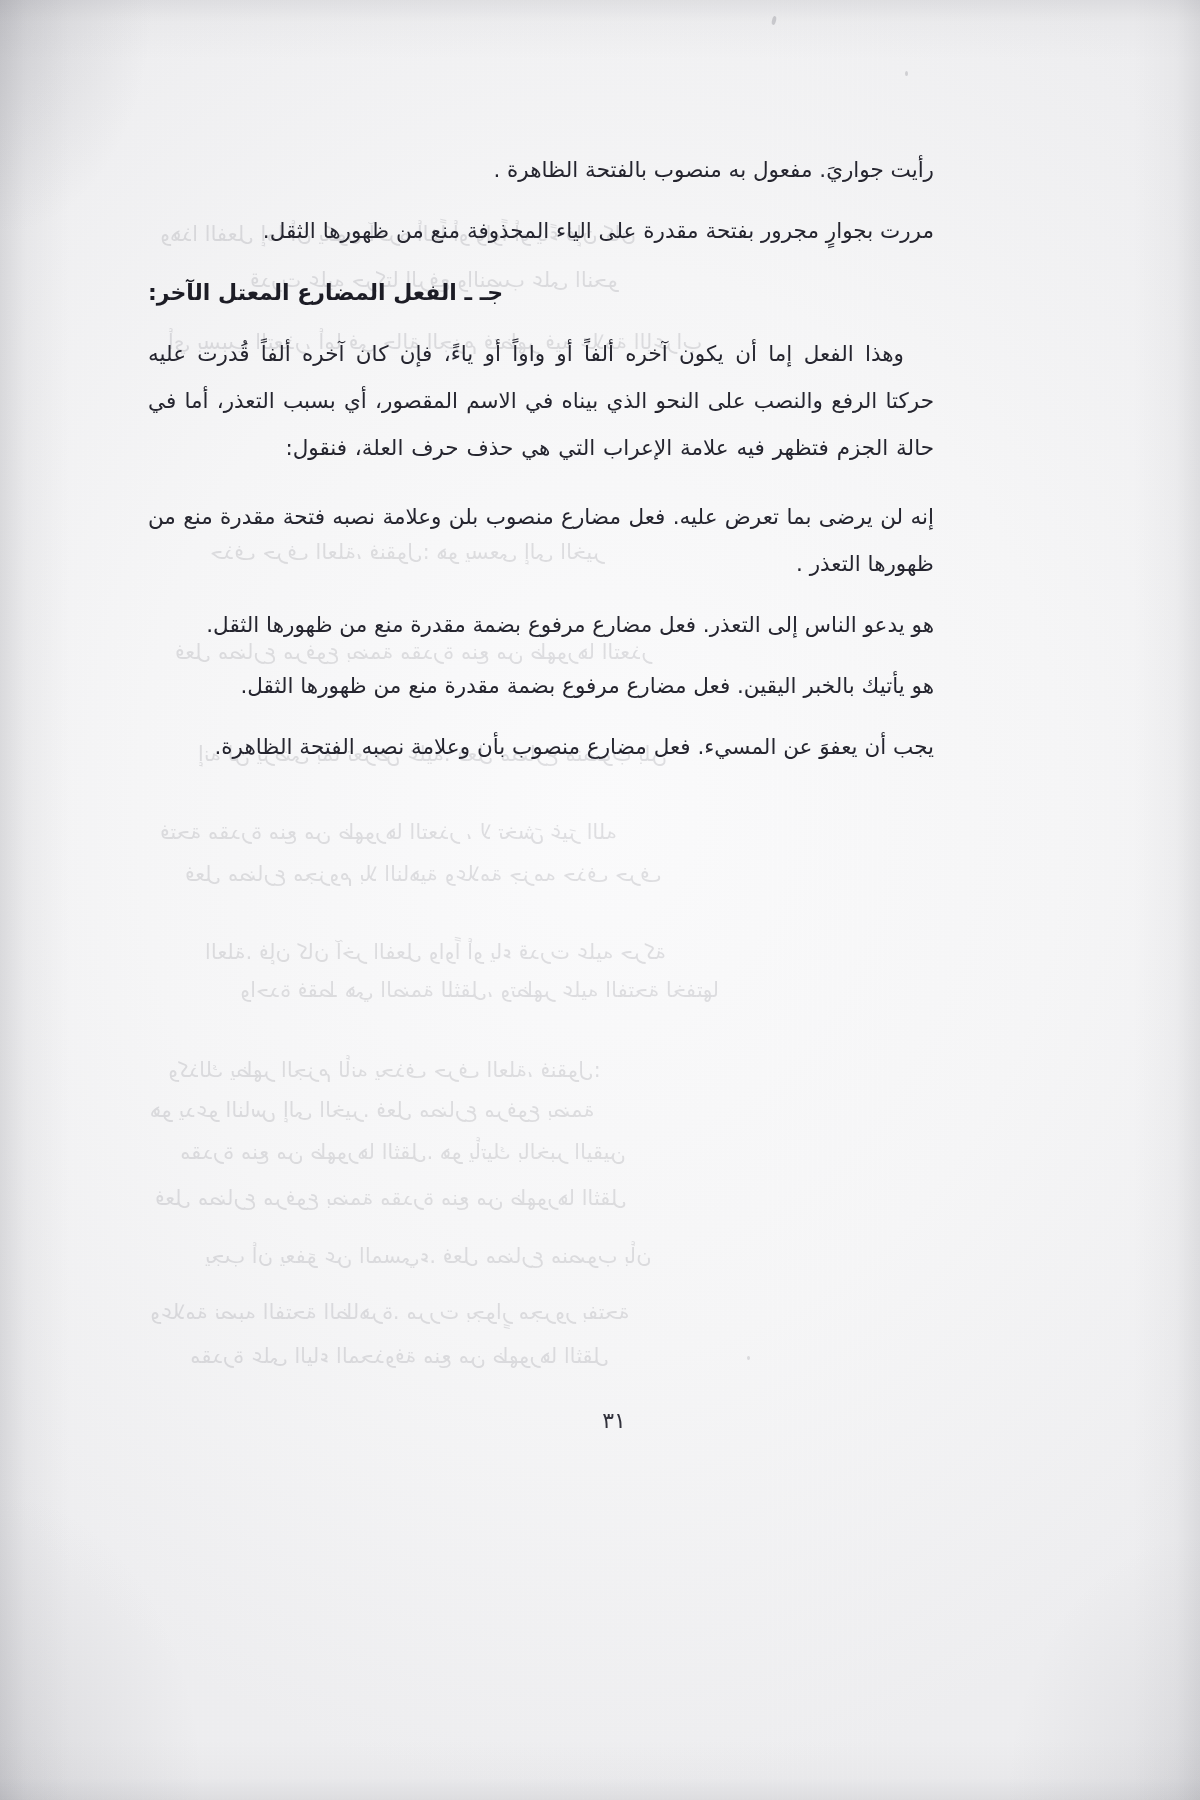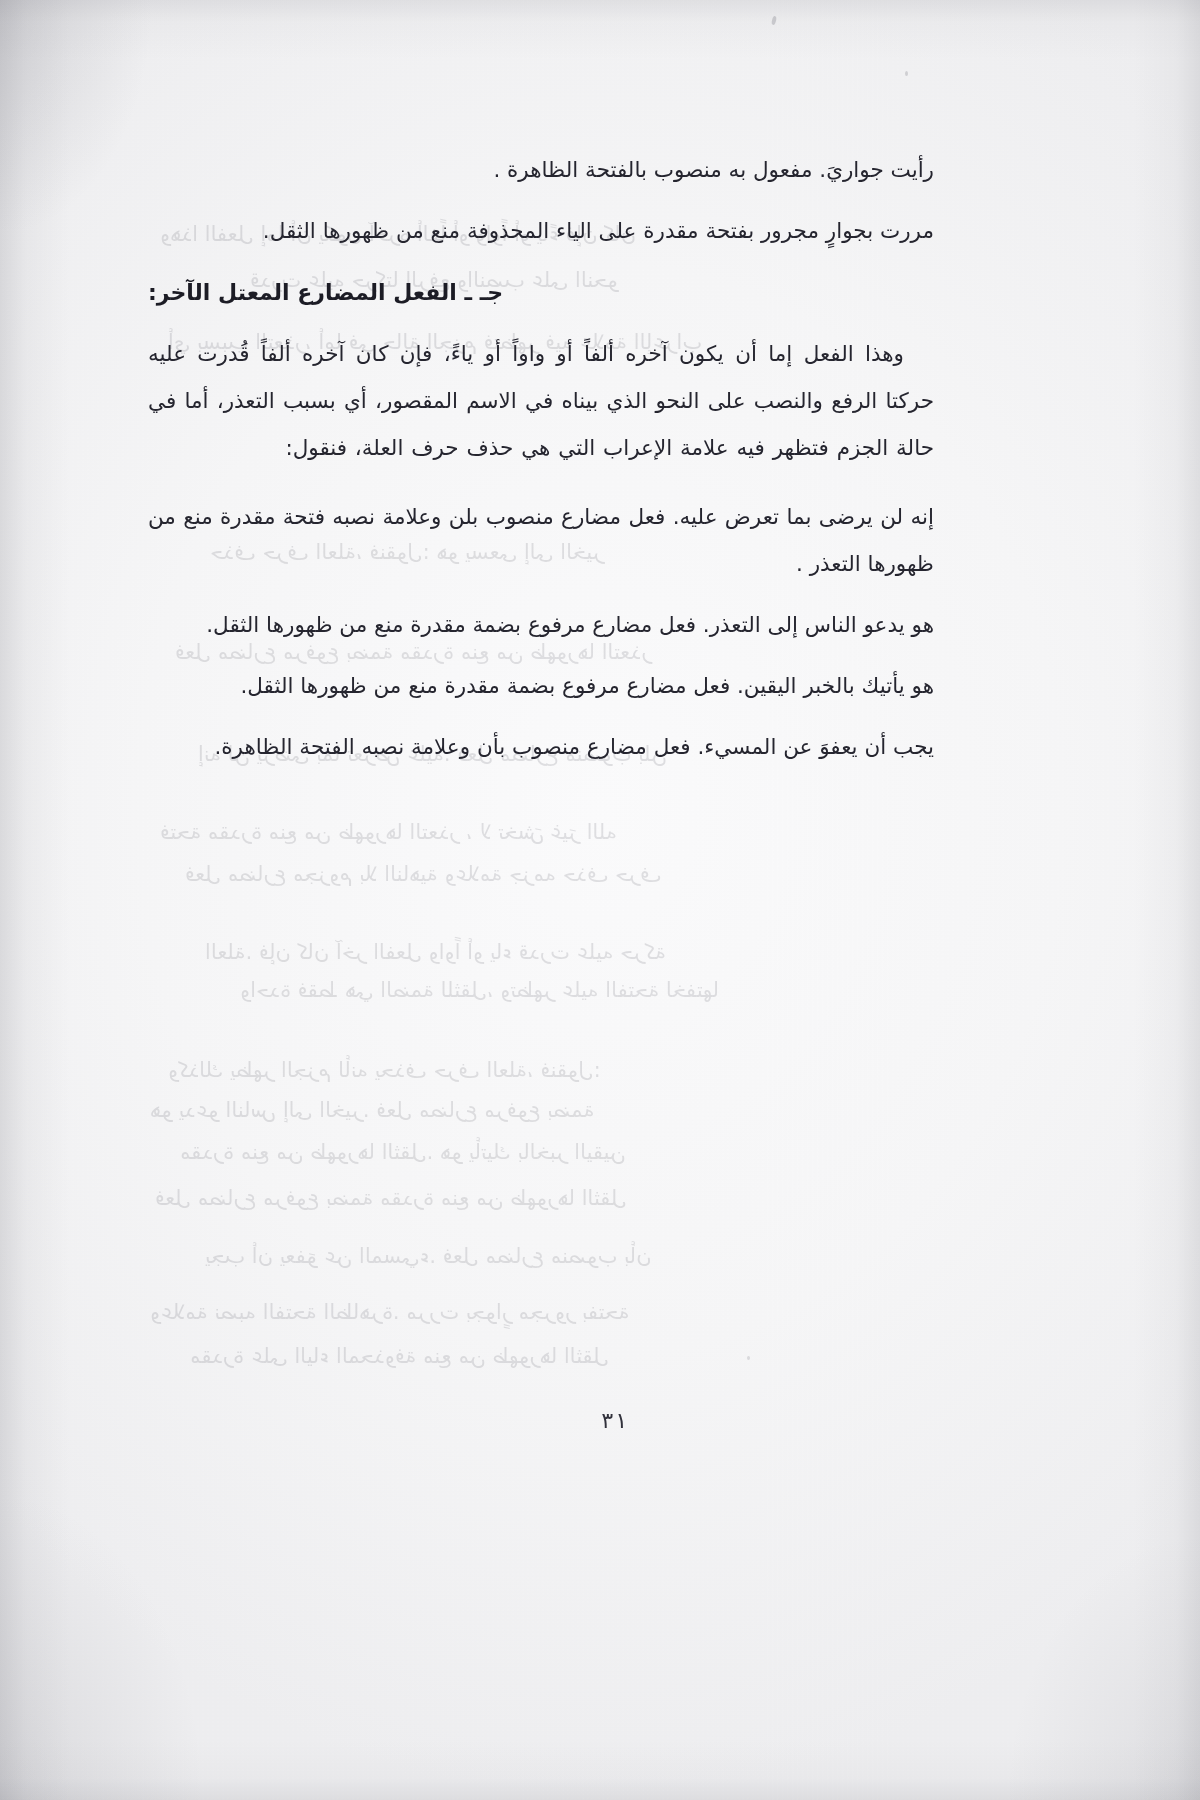--- a/index.html
+++ b/index.html
@@ -122,21 +122,21 @@
     text-align-last: right;
   }
 
   
   .folio {
     position: absolute;
     left: 0;
     right: 0;
     top: 1408px;
     text-align: center;
-    font-family: Liberation Mono, monospace;
+    font-family: Liberation Sans, sans-serif;
     font-size: 22px;
     color: #33333d;
     direction: rtl;
     letter-spacing: 1px;
     padding-left: 28px;
   }
 
   
   .grain {
     position: absolute;

